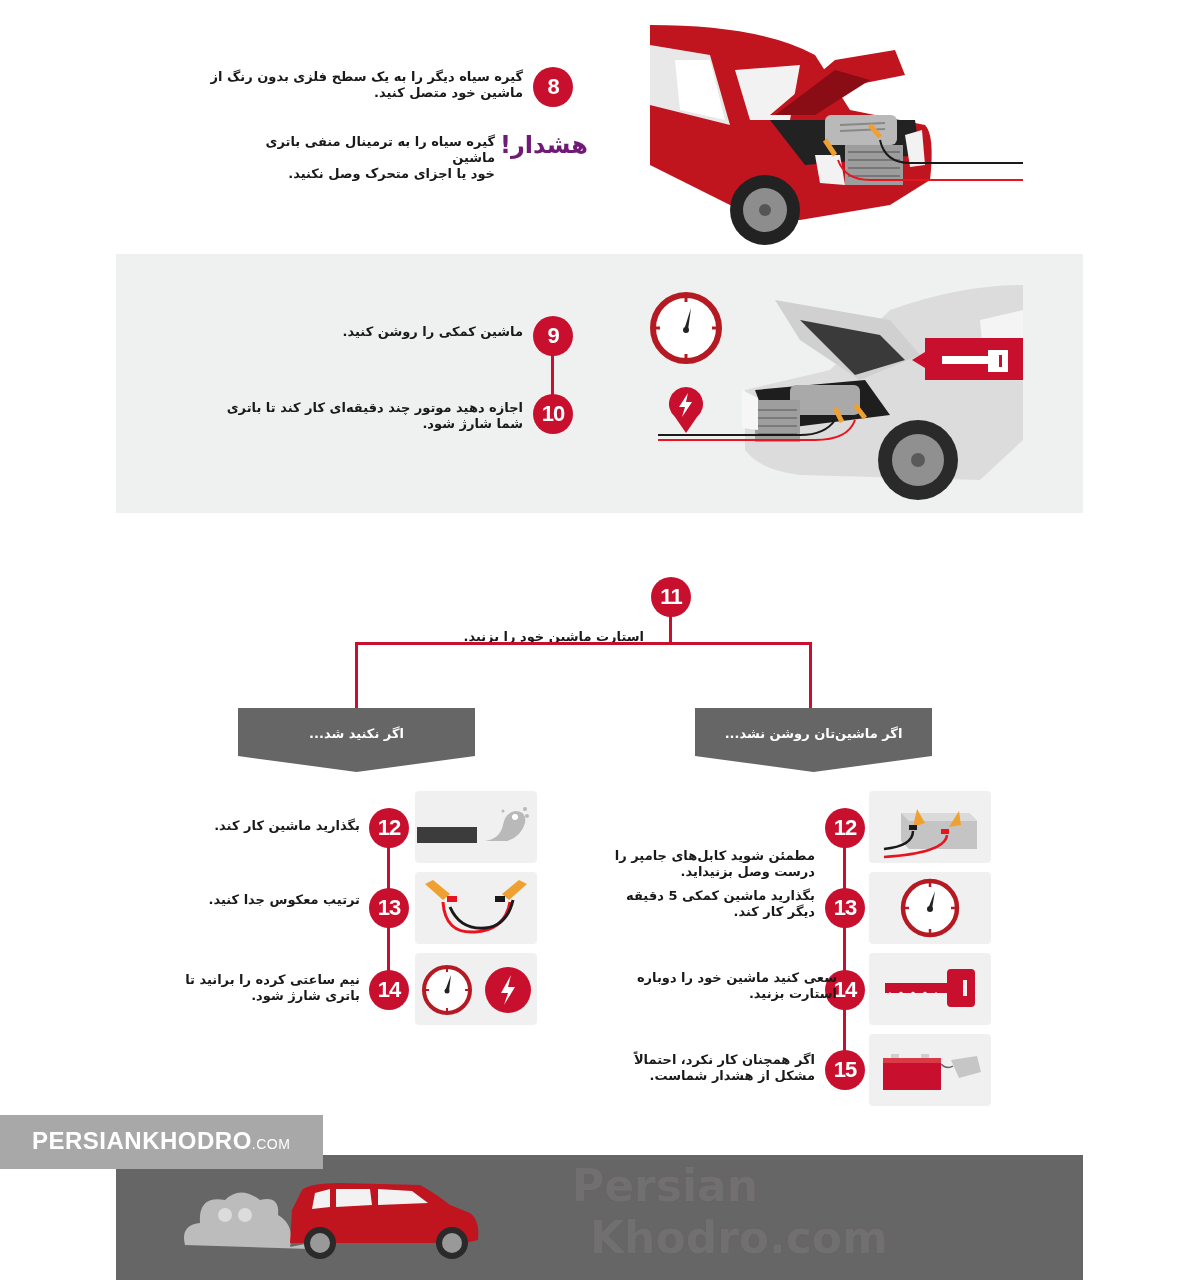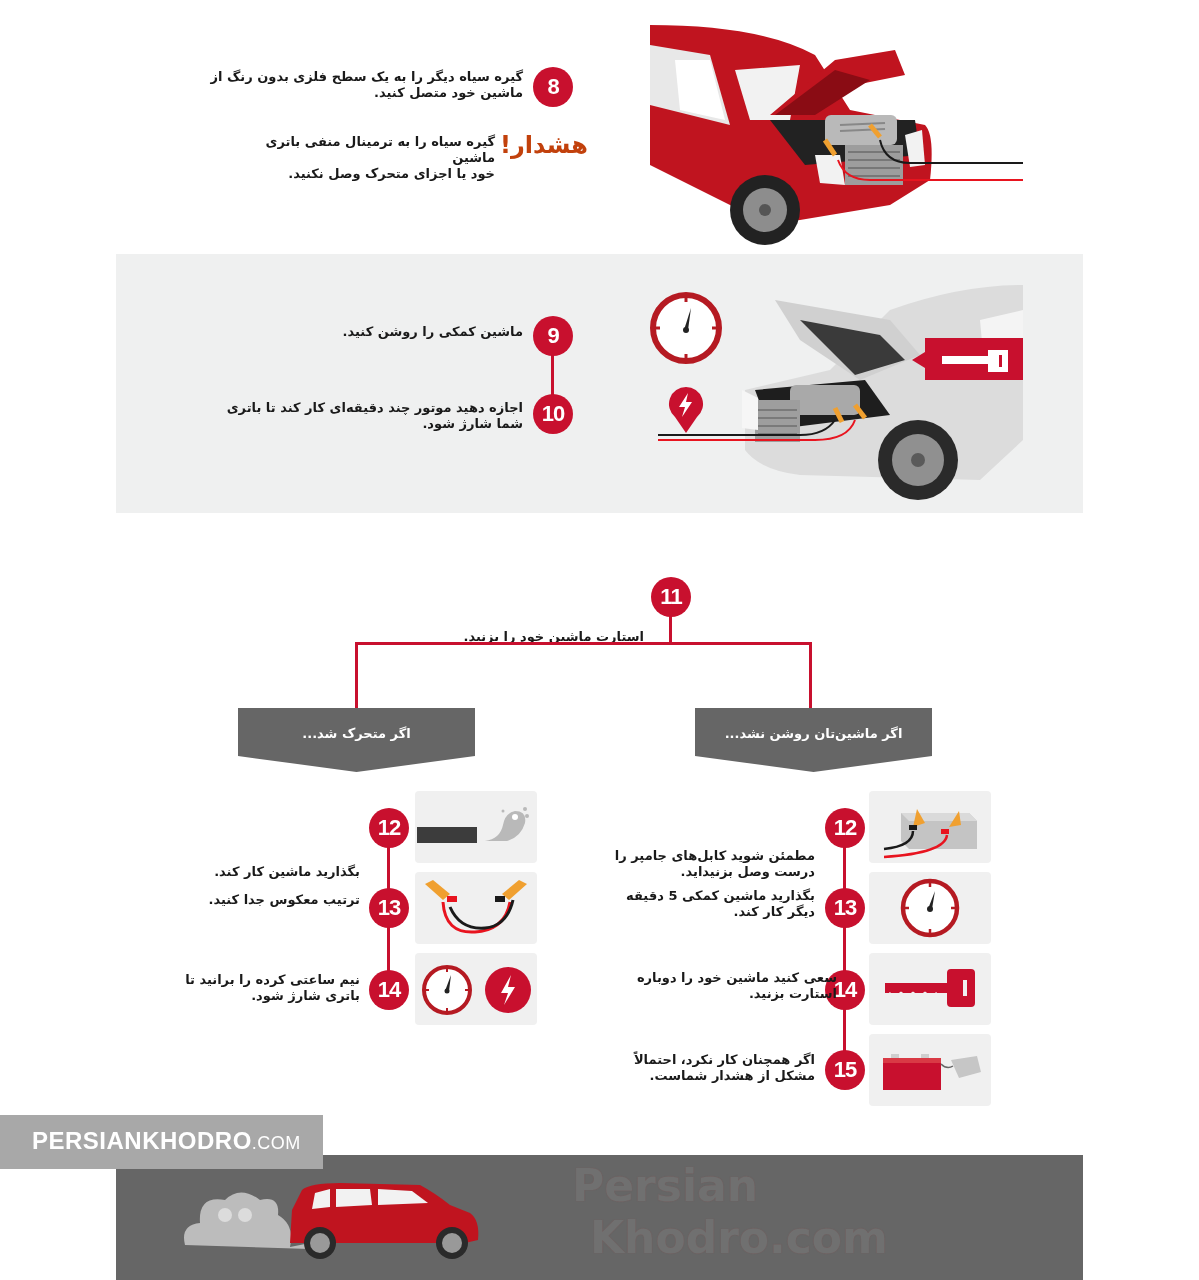--- a/index.html
+++ b/index.html
@@ -17,33 +17,33 @@
   .step-text {
     position: absolute; direction: rtl; text-align: right;
     font-family: "DejaVu Sans", sans-serif; font-weight: bold;
     font-size: 13px; line-height: 16px; color: #1a1a1a;
   }
   .vline { position: absolute; width: 3px; background: #c8102e; }
   .hline { position: absolute; height: 3px; background: #c8102e; }
 
   .gray-band { position: absolute; left: 116px; top: 254px; width: 967px; height: 259px; background: #eff0f0; }
 
-  .warn-label { position: absolute; color: #c2410c; font-weight: bold; font-size: 24px; font-family: "DejaVu Sans", sans-serif; direction: rtl; }
+  .warn-label { position: absolute; color: #701a75; font-weight: bold; font-size: 24px; font-family: "DejaVu Sans", sans-serif; direction: rtl; }
 
   .banner {
     position: absolute; height: 64px; background: #666666; color: #ffffff;
     font-weight: bold; font-size: 13px; text-align: center; line-height: 52px; direction: rtl;
     clip-path: polygon(0 0, 100% 0, 100% 75%, 50% 100%, 0 75%);
   }
 
   .tile { position: absolute; width: 122px; height: 72px; background: #f0f0f0; border-radius: 4px; }
 
   .watermark-bar { position: absolute; left: 0; top: 1115px; width: 323px; height: 54px; background: #a8a8a8; }
   .watermark-bar span.main { position: absolute; left: 32px; top: 12px; font-family: "Liberation Sans", sans-serif; font-size: 24px; font-weight: bold; color: #ffffff; letter-spacing: 0.5px; }
-  .watermark-bar span.tld { font-family: "Liberation Sans", sans-serif; font-size: 18px; font-weight: normal; color: #ffffff; }
+  .watermark-bar span.tld { font-family: "Liberation Sans", sans-serif; font-size: 14px; font-weight: normal; color: #ffffff; }
 
   .footer-band { position: absolute; left: 116px; top: 1155px; width: 967px; height: 125px; background: #666666; }
   .footer-logo { position: absolute; left: 572px; top: 1160px; font-family: "DejaVu Sans", sans-serif; font-weight: bold; color: #707070; line-height: 52px; }
   .footer-logo .l1 { font-size: 44px; display: block; text-shadow: 0 0 1px #7a5555; }
   .footer-logo .l2 { font-size: 44px; display: block; margin-left: 18px; text-shadow: 0 0 1px #7a5555; }
 </style>
 </head>
 <body>
 
 <div>
@@ -157,25 +157,25 @@
 
 <div>
   <div class="badge" style="left:651px; top:577px;">11</div>
   <div class="step-text" style="left:440px; top:590px; width:204px;margin-top:39px;">استارت ماشین خود را بزنید.</div>
 
   <div class="vline" style="left:669px; top:615px; height:30px;"></div>
   <div class="hline" style="left:355px; top:642px; width:457px;"></div>
   <div class="vline" style="left:355px; top:642px; height:68px;"></div>
   <div class="vline" style="left:809px; top:642px; height:68px;"></div>
 
-  <div class="banner" style="left:238px; top:708px; width:237px;">اگر متحرک شد...</div>
+  <div class="banner" style="left:238px; top:708px; width:237px;">اگر نکنید شد...</div>
   <div class="vline" style="left:387px; top:830px; height:160px;"></div>
 
   <div class="badge" style="left:369px; top:808px;">12</div>
-  <div class="step-text" style="left:160px; top:864px; width:200px;">
+  <div class="step-text" style="left:160px; top:818px; width:200px;">
     <div>بگذارید ماشین کار کند.</div>
   </div>
   <div class="tile" style="left:415px; top:791px;">
     <svg width="122" height="72" viewBox="0 0 122 72">
       <rect x="2" y="36" width="60" height="16" fill="#3c3c3c"></rect>
       <path d="M70 50 Q85 48 88 34 Q90 22 100 20 Q112 20 110 32 Q106 46 92 50 Z" fill="#b9b9b9"></path>
       <circle cx="100" cy="26" r="3" fill="#fff"></circle>
         <circle cx="110" cy="18" r="2" fill="#b9b9b9"></circle>
         <circle cx="112" cy="25" r="2" fill="#b9b9b9"></circle>
         <circle cx="88" cy="20" r="1.5" fill="#b9b9b9"></circle>

